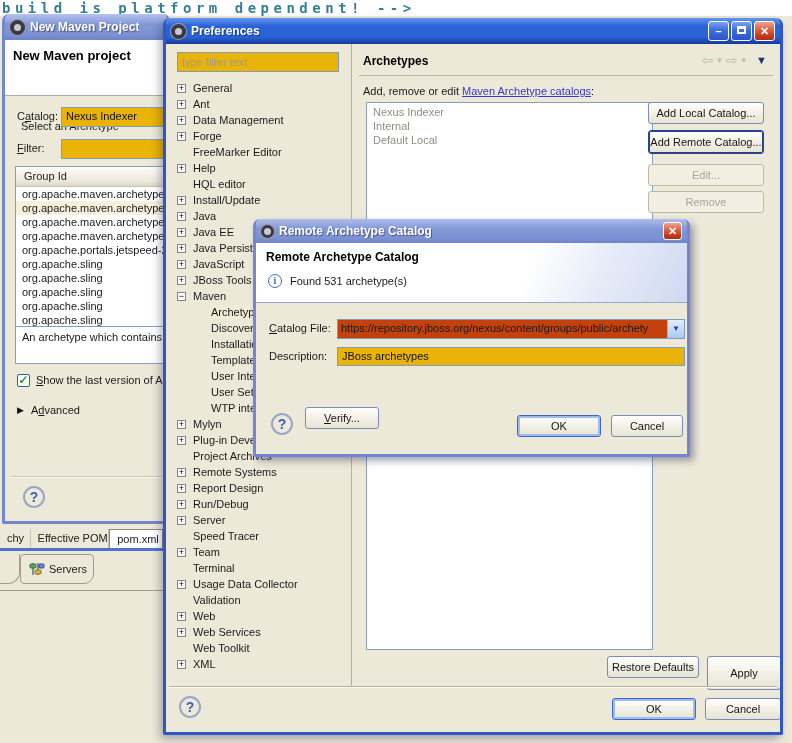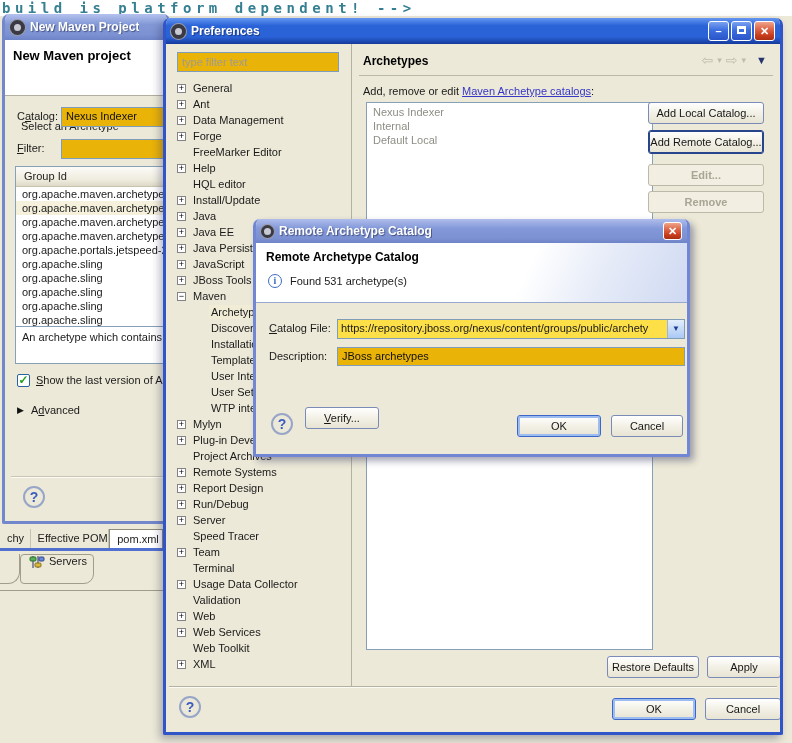--- a/index.html
+++ b/index.html
@@ -9,36 +9,36 @@
 
   
   .editor-strip { position:absolute; left:0; top:0; width:792px; height:16px; background:#ffffff; overflow:hidden; }
   .editor-code { position:absolute; left:2px; top:0px; font-family:"DejaVu Sans Mono", monospace; font-weight:bold; font-size:14px; letter-spacing:4.5px; color:#357f92; white-space:nowrap; }
   .bottom-tabs { position:absolute; left:0; top:529px; width:163px; height:20px; display:flex; align-items:stretch; }
   .btab { padding:3px 7px 0 7px; border-right:1px solid #c6c3b2; color:#222; white-space:nowrap; overflow:hidden; }
   .btab.selected { background:#ffffff; border:1px solid #8e8c7a; border-bottom:none; }
   .blue-line { position:absolute; left:0; top:548px; width:163px; height:3px; background:#5070d0; }
   .servers-row { position:absolute; left:0; top:552px; width:163px; height:38px; }
   .servers-curve { position:absolute; left:-14px; top:2px; width:34px; height:30px; border:1px solid #a09d8a; border-radius:0 0 12px 0; border-top:none; border-left:none; }
-  .servers-tab { position:absolute; left:20px; top:2px; width:74px; height:30px; border:1px solid #a09d8a; border-radius:4px 4px 10px 4px; display:flex; align-items:flex-start; gap:4px; padding-left:8px; }
+  .servers-tab { position:absolute; left:20px; top:2px; width:74px; height:30px; border:1px solid #a09d8a; border-radius:4px 4px 10px 4px; display:flex; align-items:center; gap:4px; padding-left:8px; }
   .servers-base { position:absolute; left:0; top:38px; width:163px; height:1px; background:#a09d8a; }
 
   
   .dlg { position:absolute; border-radius:7px 7px 2px 2px; overflow:hidden; }
   .titlebar { position:absolute; left:0; top:0; right:0; height:26px; display:flex; align-items:center; padding:0 5px; color:#fff; font-weight:bold; font-size:12px; }
   .titlebar .ttext { margin-left:5px; text-shadow:1px 1px 1px rgba(0,0,30,.45); white-space:nowrap; overflow:hidden; }
   .gear { width:15px; height:15px; border:4px solid #3a3a46; border-radius:50%; background:#c9c9d4; box-shadow:0 0 0 1px #9a9aa8; flex:0 0 auto; }
   .cap-btns { margin-left:auto; display:flex; gap:2px; }
   .cap { width:21px; height:20px; border:1px solid #fff; border-radius:3px; color:#fff; font-size:11px; font-weight:bold; line-height:18px; text-align:center; background:linear-gradient(180deg,#7ba2f0,#3c6ee0 45%,#2a55c8); }
   .cap.close { background:linear-gradient(180deg,#efa58c,#dd6547 40%,#c83c1c 75%,#aa2f12); }
   .cap .maxglyph { display:inline-block; width:9px; height:8px; border:2px solid #fff; border-top-width:3px; vertical-align:1px; }
   .helpcircle { width:22px; height:22px; border:2px solid #97a6c8; border-radius:50%; color:#3c5cc0; font-size:14px; font-weight:bold; text-align:center; line-height:18px; background:transparent; }
 
   .xbtn { position:absolute; font:11px "Liberation Sans",sans-serif; color:#161616; text-align:center; background:linear-gradient(180deg,#ffffff,#f4f2e8 45%,#e7e4d4); border:1px solid #7a8bb8; border-radius:3px; overflow:hidden; white-space:nowrap; }
-  .xbtn.state-disabled { color:#a8a595; border-color:#bcb9a8; background:#f2efe2;font-weight:bold; }
+  .xbtn.state-disabled { color:#a8a595; border-color:#bcb9a8; background:#f2efe2; }
   .xbtn.state-focused { border-color:#27458c; box-shadow:inset 0 0 0 1px #27458c; }
   .xbtn.default { border-color:#3c66c8; box-shadow:inset 0 0 0 2px #9dbdf0; }
 
   .xfield { position:absolute; border:1px solid #7f9db9; background:#eab308; font:11px "Liberation Sans",sans-serif; padding:2px 4px; color:#111; white-space:nowrap; overflow:hidden; }
   input.xfield { outline:none; }
   input.xfield::placeholder { color:#9d9b92; opacity:1; }
 
   
   .nm { left:2px; top:14px; width:168px; height:510px; border:3px solid #7287cc; border-top:none; background:#ece9d8; z-index:1; }
   .nm .titlebar { background:linear-gradient(180deg,#b5c2ee,#8298d6 40%,#7b91d2 80%,#6e84c6); }
@@ -76,36 +76,36 @@
   .pg-nav { position:absolute; right:10px; top:8px; display:flex; align-items:center; gap:4px; color:#c0bcaa; font-size:14px; }
   .pg-nav .caret { font-size:9px; }
   .pg-nav .viewmenu { color:#26356e; font-size:11px; margin-left:6px; }
   .pg-line { position:absolute; left:190px; right:4px; top:31px; height:1px; background:#bcb9a8; }
   .pg-intro { position:absolute; left:194px; top:41px; white-space:nowrap; }
   .link { color:#3737c8; text-decoration:underline; }
   .cat-list { position:absolute; left:197px; top:58px; width:287px; height:548px; border:1px solid #86a0b8; background:#fff; padding-top:2px; }
   .cat-item { color:#8e8e86; padding:1px 6px; height:14px; line-height:13px; }
   .side-btns .xbtn { left:479px; width:116px; height:22px; line-height:20px; }
   .rd-btn { left:438px; top:612px; width:92px; height:22px; line-height:20px; }
-  .ap-btn { left:538px; top:612px; width:74px; height:22px; line-height:20px; }
+  .ap-btn { left:538px; top:612px; width:74px; height:34px; line-height:20px; }
   .pref-help { position:absolute; left:10px; top:652px; }
   .pref-ok { left:443px; top:654px; width:84px; height:22px; line-height:20px; }
   .pref-cancel { left:536px; top:654px; width:76px; height:22px; line-height:20px; }
 
   
   .rem { left:253px; top:219px; width:437px; height:238px; border:3px solid #7287d4; border-top:none; background:#ece9d8; z-index:3; box-shadow:4px 4px 7px rgba(60,60,100,.45); }
   .rem .titlebar { height:24px; background:linear-gradient(180deg,#b0bdec,#8298d8 40%,#7b91d2 80%,#6e84c6); }
   .rem .cap { width:19px; height:18px; line-height:16px; }
   .rem-header { position:absolute; left:0; right:0; top:24px; height:60px; background:linear-gradient(115deg,#ffffff 62%,#e7ecf8 78%,#cfd9f2 100%); border-bottom:1px solid #98a8cc; }
   .rem-h1 { position:absolute; left:10px; top:7px; font-size:12px; font-weight:bold; color:#000; }
   .rem-status { position:absolute; left:12px; top:31px; display:flex; align-items:center; gap:8px; }
   .info-icon { width:14px; height:14px; border:1px solid #3b6cc4; border-radius:50%; color:#3b6cc4; font-size:10px; font-weight:bold; text-align:center; line-height:12px; font-family:"Liberation Serif",serif; }
   .rem-body { position:absolute; left:3px; right:3px; top:84px; bottom:3px; }
   .rem-label { position:absolute; left:10px; }
-  .combo { position:absolute; left:78px; top:16px; width:348px; height:20px; border:1px solid #7f9db9; background:#fde047; }
+  .combo { position:absolute; left:78px; top:16px; width:348px; height:20px; border:1px solid #7f9db9; background:#c2410c; }
   .combo .ctext { position:absolute; left:3px; top:2px; right:19px; white-space:nowrap; overflow:hidden; }
   .combo .carrow { position:absolute; right:0; top:0; bottom:0; width:17px; background:linear-gradient(180deg,#e3eefc,#aac8f4); border-left:1px solid #9ab4dc; color:#1c3f94; font-size:8px; text-align:center; line-height:18px; border-radius:0 1px 1px 0; }
   .rem-desc-field { left:78px; top:44px; width:348px; height:19px; }
   .rem-help { position:absolute; left:12px; top:110px; }
   .rem-verify { left:46px; top:104px; width:74px; height:22px; line-height:20px; }
   .rem-ok { left:258px; top:112px; width:84px; height:22px; line-height:20px; }
   .rem-cancel { left:352px; top:112px; width:72px; height:22px; line-height:20px; }
 </style>
 </head>
 <body>

